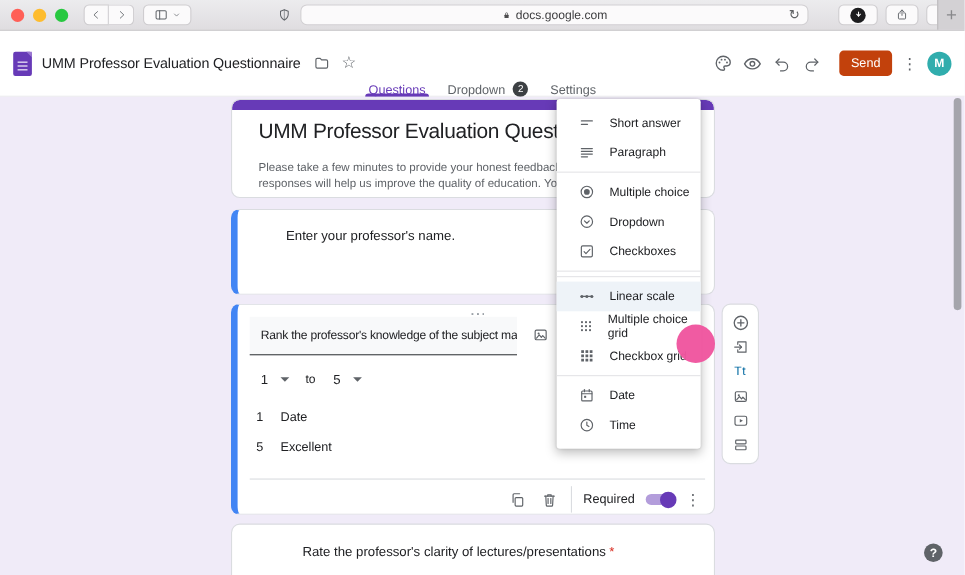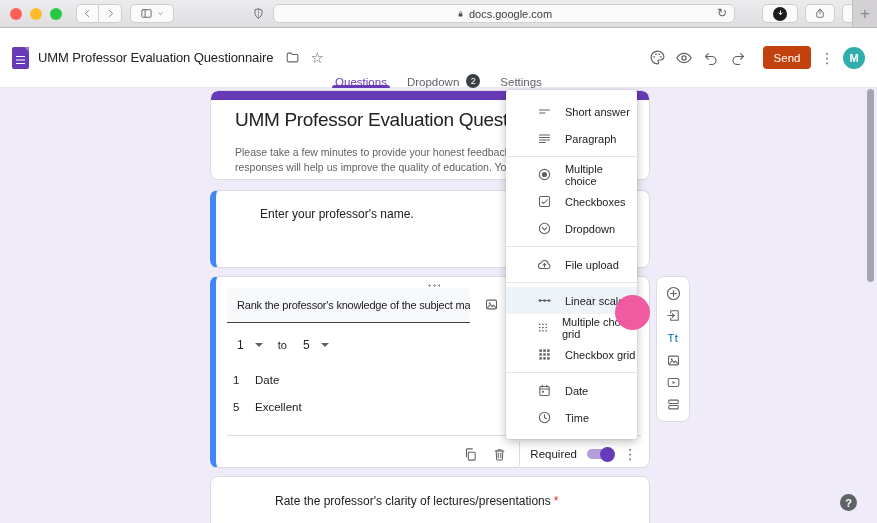--- a/index.html
+++ b/index.html
@@ -107,21 +107,21 @@
   #toggle .thumb{position:absolute;right:-2px;top:-2.5px;width:15px;height:15px;border-radius:50%;background:#673ab7;}
   #q2-kebab{font-size:14px;color:#5f6368;width:14px;text-align:center;}
 
   #q3-card{top:388px;height:62px;}
   #q3-title{position:absolute;left:24px;top:17px;font-size:12px;color:#202124;margin-left:40px;}
   #q3-title .req{color:#d93025;margin-left:3px;}
 
   
   #type-menu{position:absolute;left:506px;top:2px;width:131px;background:#fff;border-radius:3px;
              box-shadow:0 3px 10px rgba(0,0,0,.26),0 0 2px rgba(0,0,0,.12);padding:8px 0;z-index:5;}
-  .menu-item{height:27px;display:flex;align-items:center;padding-left:31px;gap:13px;font-size:11px;color:#202124;cursor:pointer;}
+  .menu-item{height:27px;display:flex;align-items:center;padding-left:20px;gap:13px;font-size:11px;color:#202124;cursor:pointer;}
   .menu-item.hl{background:#eef3f8;}
   .menu-divider{border-top:1px solid #e4e4e7;margin:4px 0;}
 
   
   #side-toolbar{position:absolute;left:656px;top:188px;width:34px;height:146px;background:#fff;
                 border:1px solid #dadce0;border-radius:8px;box-sizing:border-box;display:flex;
                 flex-direction:column;align-items:center;justify-content:space-around;padding:5px 0;z-index:3;}
   .tb-ic{width:20px;height:20px;display:flex;align-items:center;justify-content:center;}
   #tb-text{font-size:11px;color:#0369a1;font-weight:500;letter-spacing:0.5px;}
 
@@ -350,41 +350,33 @@
     <div class="menu-divider"></div>
     <div class="menu-item">
       <svg class="ic" width="15" height="15" viewBox="0 0 24 24">
           <circle cx="12" cy="12" r="8.3"></circle>
           <circle class="fill" cx="12" cy="12" r="4.2"></circle>
         </svg>
       <span>Multiple choice</span>
     </div>
     <div class="menu-item">
       <svg class="ic" width="15" height="15" viewBox="0 0 24 24">
+          <circle cx="12" cy="12" r="8.3"></circle>
+          <polyline points="8.5 10.8 12 14.3 15.5 10.8"></polyline>
+        </svg>
+      <span>Dropdown</span>
+    </div>
+    <div class="menu-item">
+      <svg class="ic" width="15" height="15" viewBox="0 0 24 24">
           <rect x="4" y="4" width="16" height="16" rx="2"></rect>
           <polyline points="8 12.5 10.7 15.2 16.5 9.2"></polyline>
         </svg>
       <span>Checkboxes</span>
     </div>
-    <div class="menu-item">
-      <svg class="ic" width="15" height="15" viewBox="0 0 24 24">
-          <circle cx="12" cy="12" r="8.3"></circle>
-          <polyline points="8.5 10.8 12 14.3 15.5 10.8"></polyline>
-        </svg>
-      <span>Dropdown</span>
-    </div>
     <div class="menu-divider"></div>
-    <div class="menu-item">
-      <svg class="ic" width="15" height="15" viewBox="0 0 24 24">
-          <path d="M7 18.5a4.3 4.3 0 0 1-.7-8.6A6 6 0 0 1 18 11.2a3.7 3.7 0 0 1-.8 7.3H7z"></path>
-          <line x1="12" y1="16" x2="12" y2="11"></line>
-          <polyline points="9.8 12.8 12 10.5 14.2 12.8"></polyline>
-        </svg>
-      <span>File upload</span>
-    </div>
     <div class="menu-divider"></div>
     <div class="menu-item hl">
       <svg class="ic" width="15" height="15" viewBox="0 0 24 24">
           <line x1="3.5" y1="12" x2="20.5" y2="12"></line>
           <circle class="fill" cx="4.8" cy="12" r="2.2"></circle>
           <circle class="fill" cx="12" cy="12" r="2.2"></circle>
           <circle class="fill" cx="19.2" cy="12" r="2.2"></circle>
         </svg>
       <span>Linear scale</span>
     </div>

